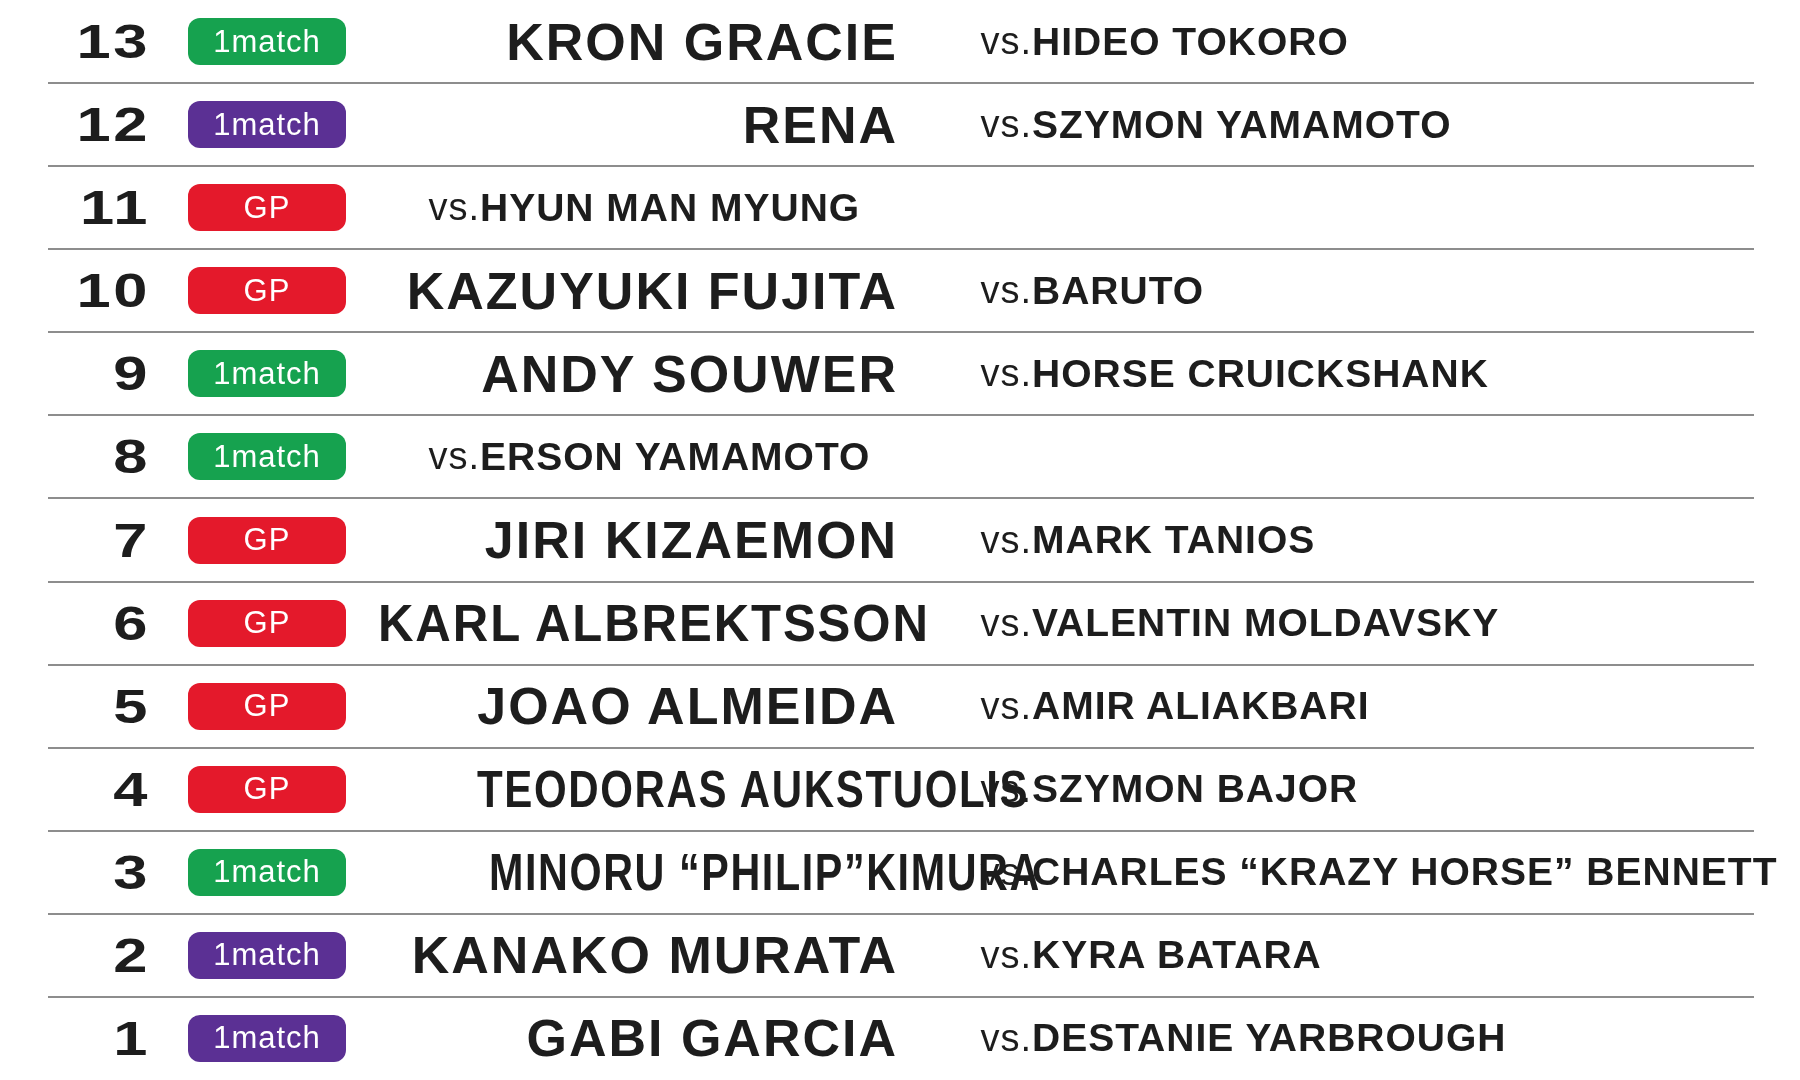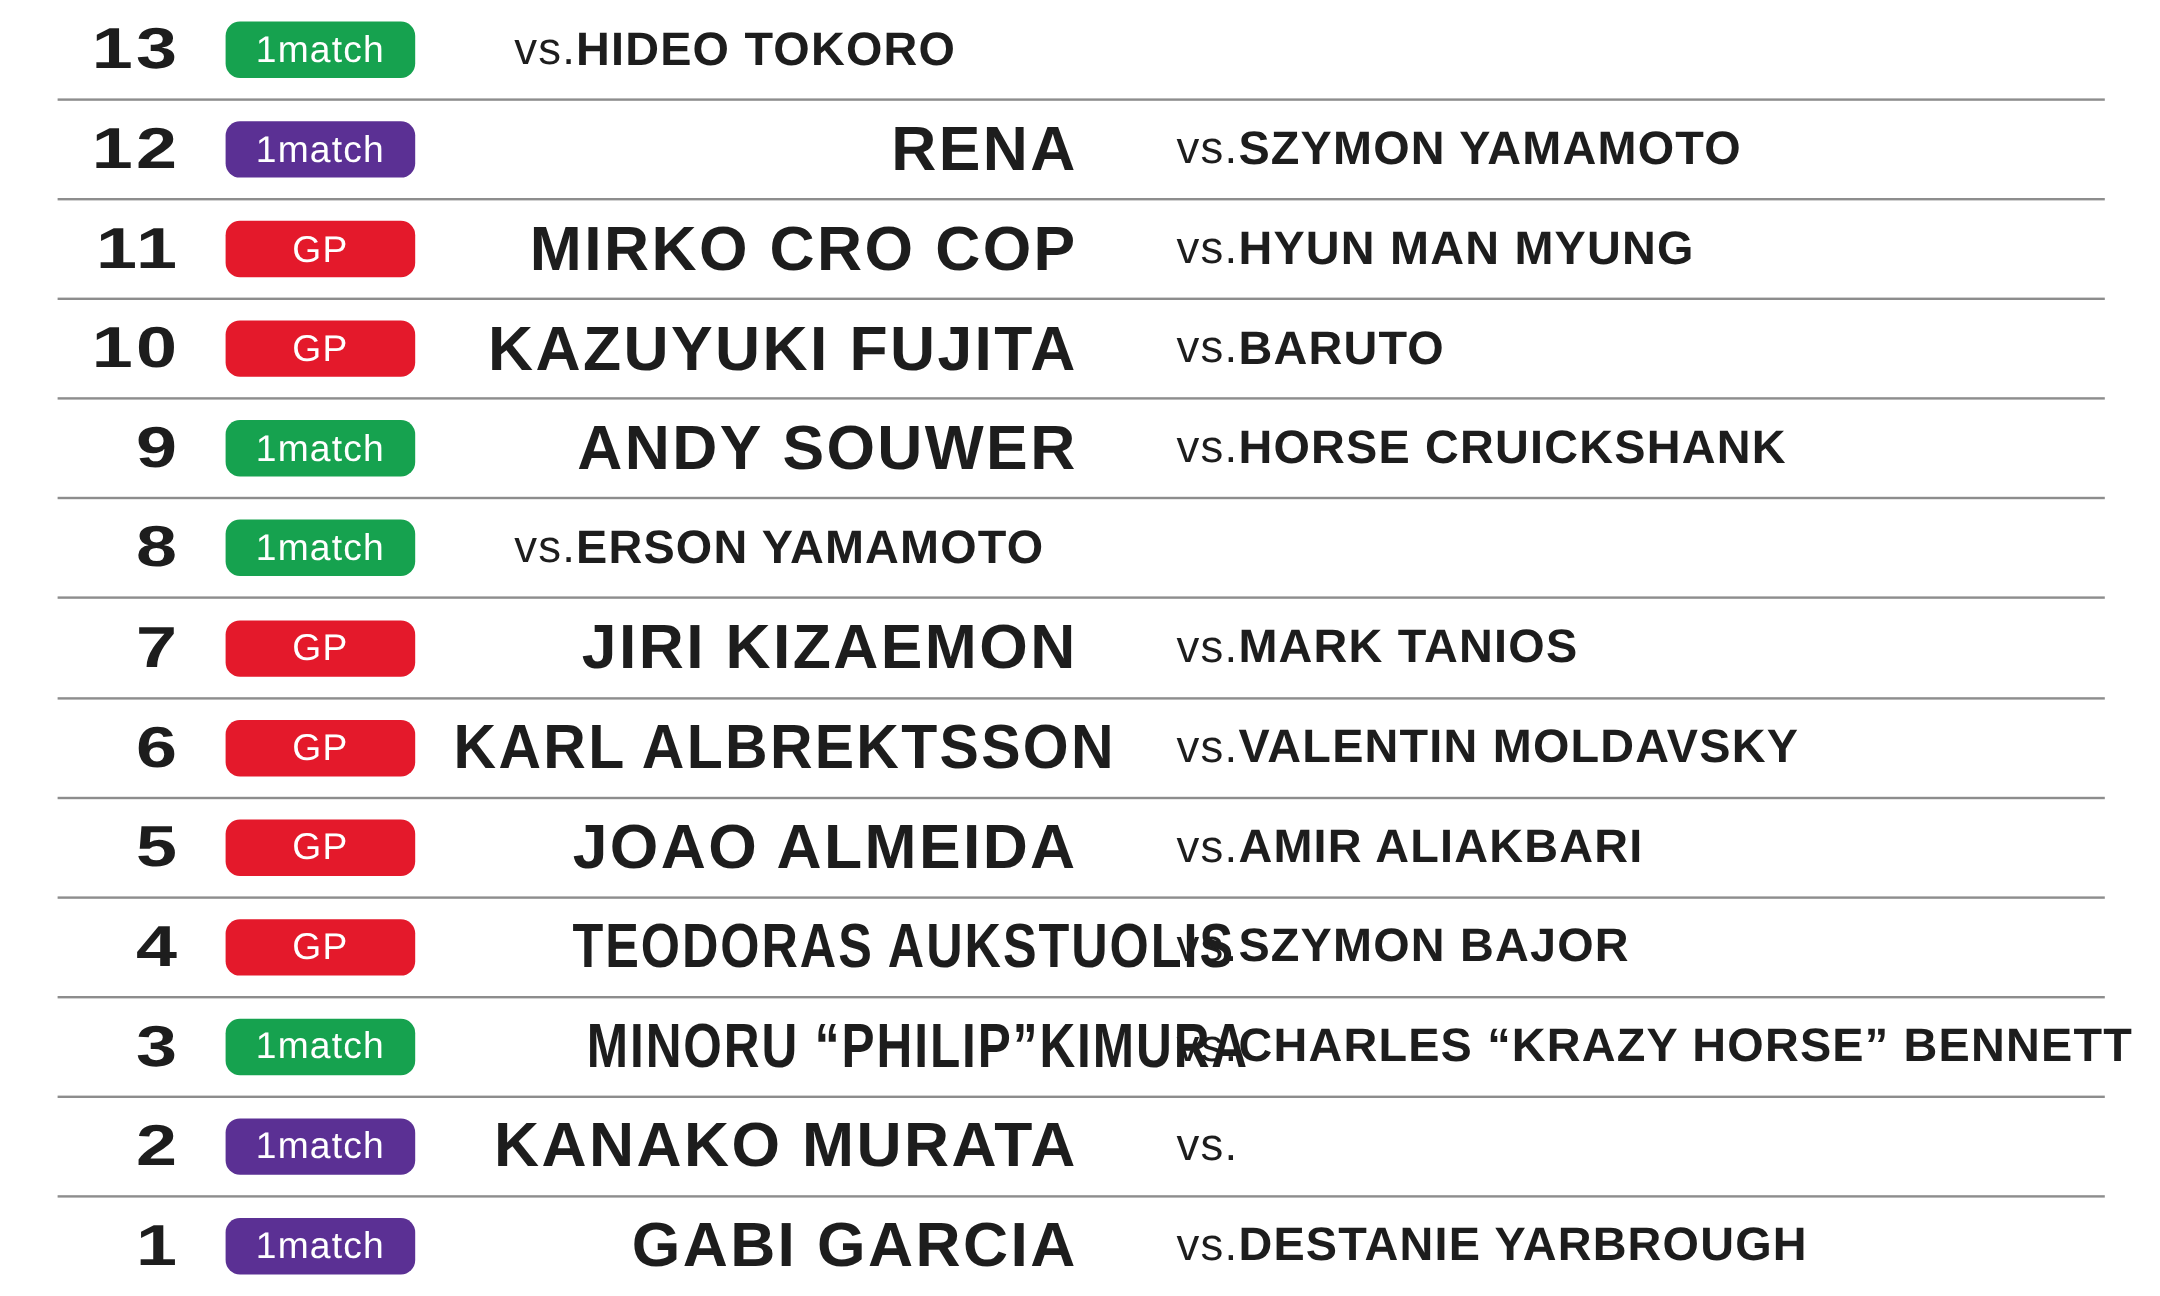--- a/index.html
+++ b/index.html
@@ -91,20 +91,23 @@
     text-align: center;
   }
 </style>
 </head>
 <body>
 
 <div class="card" id="card">
   <div class="row">
     <div class="num">13</div>
     <div class="badge" style="background: rgb(22, 162, 79);">1match</div>
+    <div class="left-box">
+      <span class="name fit">KRON GRACIE</span>
+    </div>
     <div class="vs">vs.</div>
     <div class="right-box">
       <span class="name fit">HIDEO TOKORO</span>
     </div>
   </div>
 
   <div class="row">
     <div class="num">12</div>
     <div class="badge" style="background: rgb(91, 48, 148);">1match</div>
     <div class="left-box">
@@ -112,23 +115,20 @@
     </div>
     <div class="vs">vs.</div>
     <div class="right-box">
       <span class="name fit">SZYMON YAMAMOTO</span>
     </div>
   </div>
 
   <div class="row">
     <div class="num">11</div>
     <div class="badge" style="background: rgb(228, 25, 43);">GP</div>
-    <div class="left-box">
-      <span class="name fit">MIRKO CRO COP</span>
-    </div>
     <div class="vs">vs.</div>
     <div class="right-box">
       <span class="name fit">HYUN MAN MYUNG</span>
     </div>
   </div>
 
   <div class="row">
     <div class="num">10</div>
     <div class="badge" style="background: rgb(228, 25, 43);">GP</div>
     <div class="left-box">
@@ -221,20 +221,23 @@
     </div>
   </div>
 
   <div class="row">
     <div class="num">2</div>
     <div class="badge" style="background: rgb(91, 48, 148);">1match</div>
     <div class="left-box">
       <span class="name fit">KANAKO MURATA</span>
     </div>
     <div class="vs">vs.</div>
+    <div class="right-box">
+      <span class="name fit">KYRA BATARA</span>
+    </div>
   </div>
 
   <div class="row">
     <div class="num">1</div>
     <div class="badge" style="background: rgb(91, 48, 148);">1match</div>
     <div class="left-box">
       <span class="name fit">GABI GARCIA</span>
     </div>
     <div class="vs">vs.</div>
     <div class="right-box">

